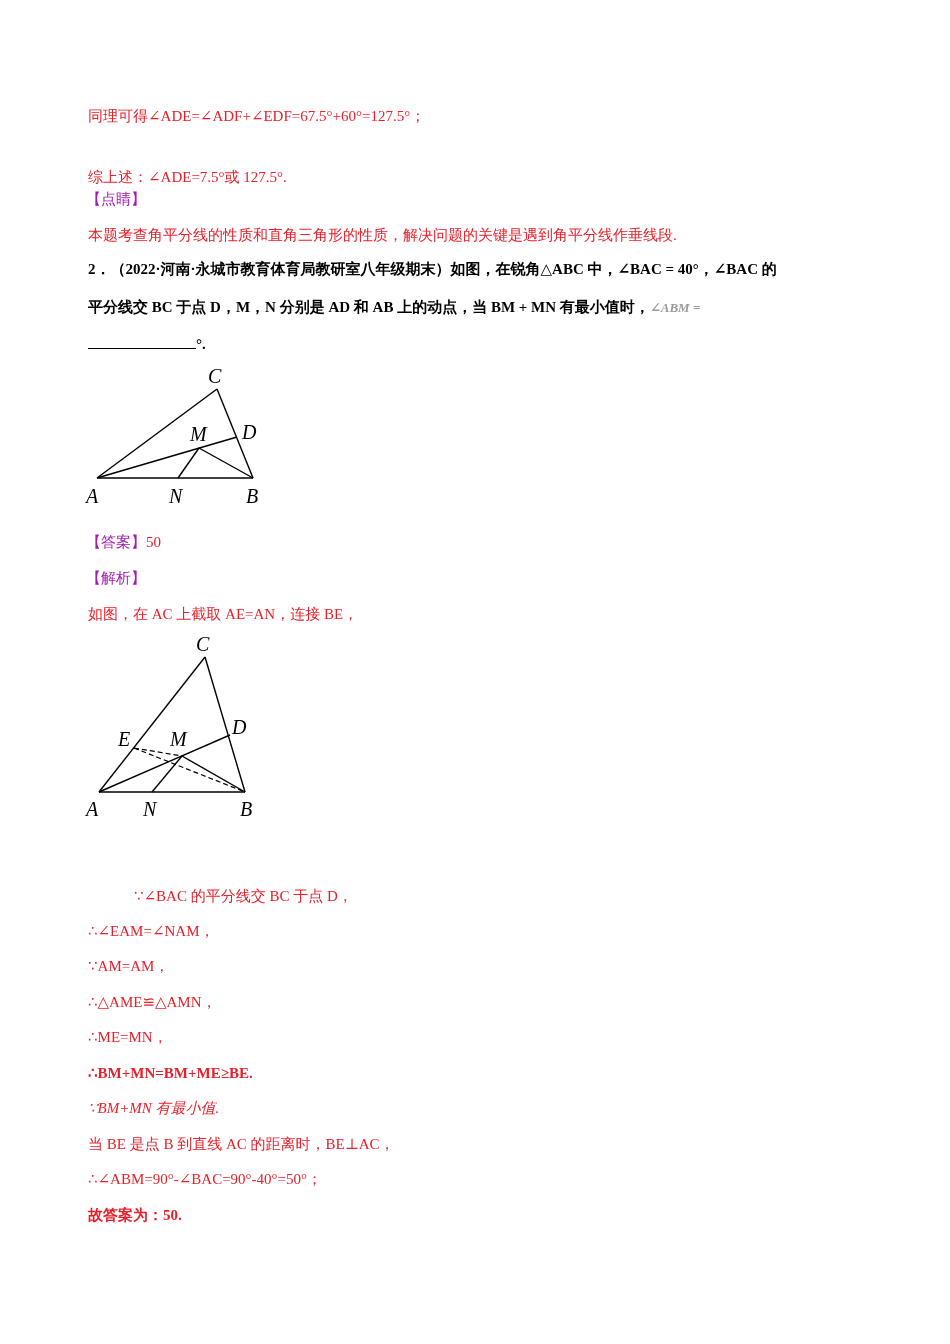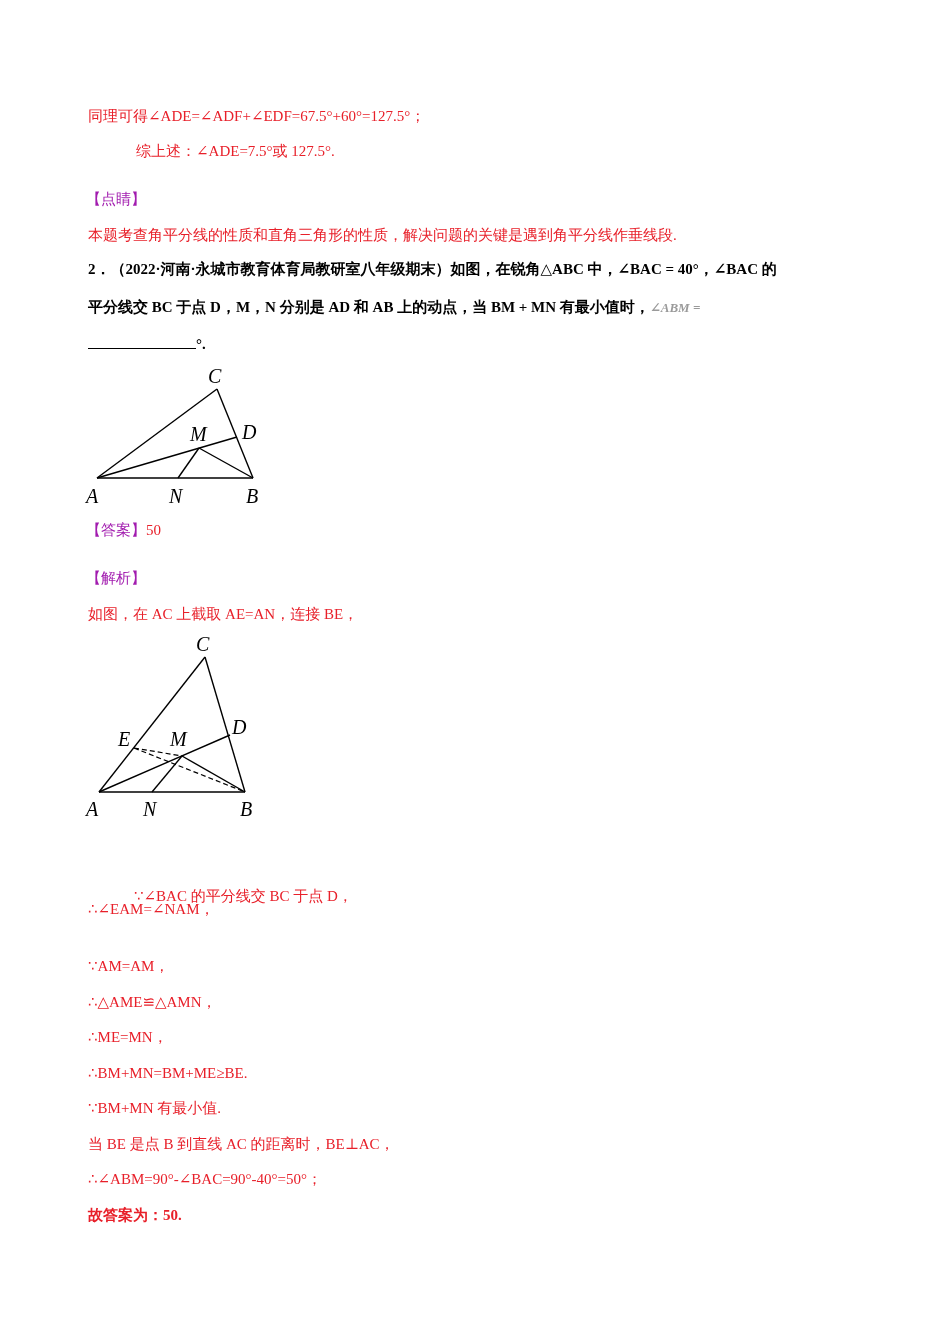--- a/index.html
+++ b/index.html
@@ -11,21 +11,21 @@
     .bracket { color: #a21caf; font-weight: normal; }
     .gray-inline { color: #9a9a9a; font-size: 13px; font-style: italic; }
     .blank { display: inline-block; width: 108px; border-bottom: 1px solid #000; height: 14px; vertical-align: baseline; }
     .figure { position: absolute; }
     svg text { font-family: "Liberation Serif", "DejaVu Serif", serif; font-style: italic; font-size: 20px; fill: #000; }
   </style>
 </head>
 <body>
 
 <div class="line red" style="top:106px;">同理可得∠ADE=∠ADF+∠EDF=67.5°+60°=127.5°；</div>
-<div class="line red" style="top:141px;margin-left:48px;">综上述：∠ADE=7.5°或 127.5°.</div>
+<div class="line red" style="top:167px;">综上述：∠ADE=7.5°或 127.5°.</div>
 <div class="line bracket" style="top:189px; left:86px;">【点睛】</div>
 <div class="line red" style="top:225px;">本题考查角平分线的性质和直角三角形的性质，解决问题的关键是遇到角平分线作垂线段.</div>
 
 <div class="line black" style="top:259px;">
   <span>2．</span><span>（2022·河南·永城市教育体育局教研室八年级期末）</span><span>如图，在锐角△ABC 中，∠BAC = 40°，∠BAC 的</span>
 </div>
 <div class="line black" style="top:297px;text-align:right;">
   <span>平分线交 BC 于点 D，M，N 分别是 AD 和 AB 上的动点，当 BM + MN 有最小值时，</span><span class="gray-inline">∠ABM =</span>
 </div>
 <div class="line black" style="top:334px;">
@@ -42,21 +42,21 @@
     <line x1="199" y1="448" x2="253" y2="478"></line>
   </g>
   <text x="208" y="383">C</text>
   <text x="242" y="439">D</text>
   <text x="190" y="441">M</text>
   <text x="86" y="503">A</text>
   <text x="169" y="503">N</text>
   <text x="246" y="503">B</text>
 </svg>
 
-<div class="line red" style="top:520px; left:86px;">
+<div class="line red" style="top:532px; left:86px;">
   <span class="bracket">【答案】</span><span>50</span>
 </div>
 <div class="line bracket" style="top:568px; left:86px;">【解析】</div>
 <div class="line red" style="top:604px;">如图，在 AC 上截取 AE=AN，连接 BE，</div>
 
 <svg class="figure" style="left:80px; top:630px;" width="210" height="195" viewBox="80 630 210 195">
   <g stroke="#000" stroke-width="1.4" fill="none">
     <line x1="99" y1="792" x2="205" y2="657"></line>
     <line x1="205" y1="657" x2="245" y2="792"></line>
     <line x1="99" y1="792" x2="245" y2="792"></line>
@@ -71,21 +71,21 @@
   <text x="196" y="651">C</text>
   <text x="232" y="734">D</text>
   <text x="118" y="746">E</text>
   <text x="170" y="746">M</text>
   <text x="86" y="816">A</text>
   <text x="143" y="816">N</text>
   <text x="240" y="816">B</text>
 </svg>
 
 <div class="line red" style="top:886px;margin-left:46px;">∵∠BAC 的平分线交 BC 于点 D，</div>
-<div class="line red" style="top:899px;">∴∠EAM=∠NAM，</div>
+<div class="line red" style="top:921px;">∴∠EAM=∠NAM，</div>
 <div class="line red" style="top:956px;">∵AM=AM，</div>
 <div class="line red" style="top:992px;">∴△AME≌△AMN，</div>
 <div class="line red" style="top:1027px;">∴ME=MN，</div>
-<div class="line red" style="top:1063px;">∴BM+MN=BM+ME≥BE.</div>
-<div class="line red" style="top:1098px;">∵BM+MN 有最小值.</div>
+<div class="line red" style="top:1063px;font-weight:bold;">∴BM+MN=BM+ME≥BE.</div>
+<div class="line red" style="top:1098px;font-style:italic;">∵BM+MN 有最小值.</div>
 <div class="line red" style="top:1134px;">当 BE 是点 B 到直线 AC 的距离时，BE⊥AC，</div>
 <div class="line red" style="top:1169px;">∴∠ABM=90°-∠BAC=90°-40°=50°；</div>
 <div class="line red" style="top:1205px;font-weight:bold;">故答案为：50.</div>
 
 </body></html>

